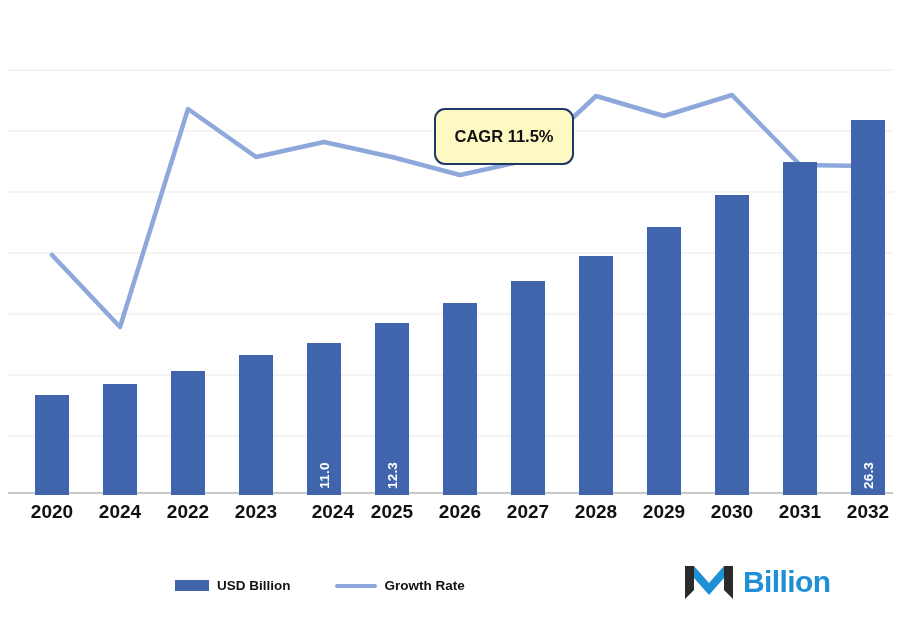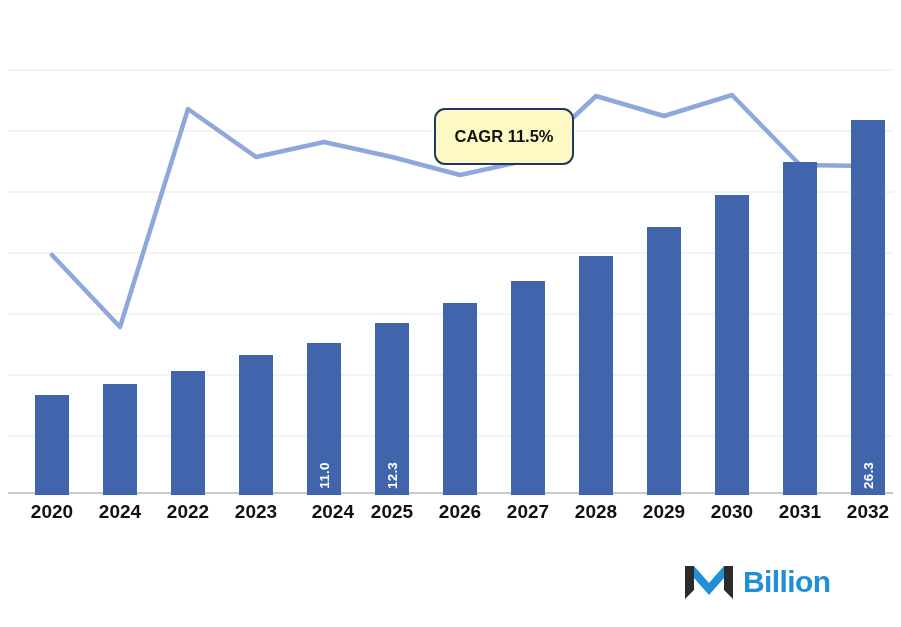--- a/index.html
+++ b/index.html
@@ -204,20 +204,30 @@
     <div class="xtick" style="left:362px; width:60px;">2025</div>
     <div class="xtick" style="left:430px; width:60px;">2026</div>
     <div class="xtick" style="left:498px; width:60px;">2027</div>
     <div class="xtick" style="left:566px; width:60px;">2028</div>
     <div class="xtick" style="left:634px; width:60px;">2029</div>
     <div class="xtick" style="left:702px; width:60px;">2030</div>
     <div class="xtick" style="left:770px; width:60px;">2031</div>
     <div class="xtick" style="left:838px; width:60px;">2032</div>
   </div>
 
+  <div id="legend">
+    <div class="legend-entry">
+      <span class="legend-swatch-bar"></span>
+      <span class="legend-label">USD Billion</span>
+    </div>
+    <div class="legend-entry">
+      <span class="legend-swatch-line"></span>
+      <span class="legend-label">Growth Rate</span>
+    </div>
+  </div>
 
   <div id="logo">
     <svg width="54" height="40" viewBox="0 0 54 40">
       <path d="M3 37 L3 4 L12 4 L12 28 Z" fill="#2B2B2B"></path>
       <path d="M51 37 L51 4 L42 4 L42 28 Z" fill="#2B2B2B"></path>
       <path d="M12 4 L27 21 L42 4 L42 16 L27 33 L12 16 Z" fill="#1F8FD6"></path>
     </svg>
     <span id="logo-text">Billion</span>
   </div>
 

